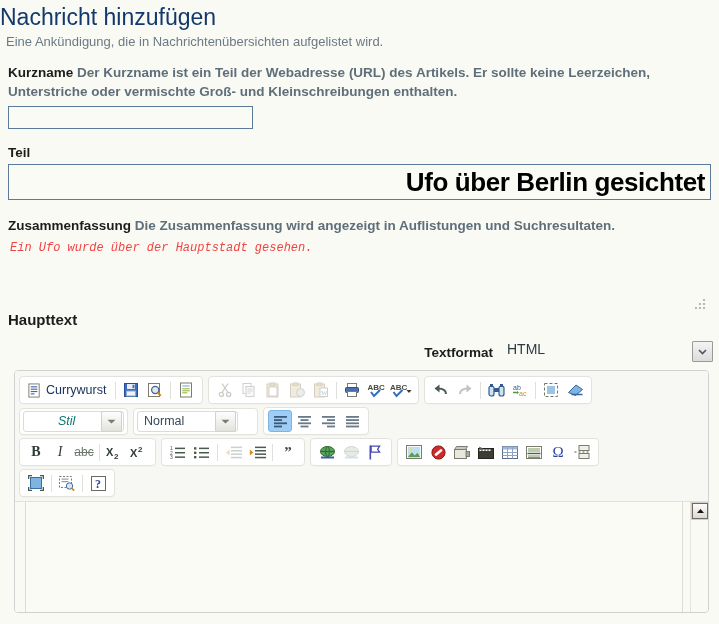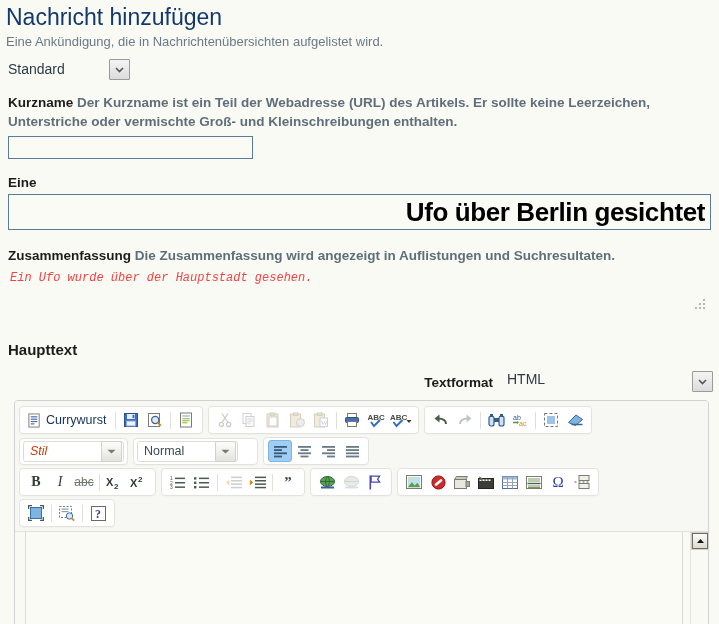--- a/index.html
+++ b/index.html
@@ -6,21 +6,21 @@
   body{
     width:719px;height:624px;overflow:hidden;
     background:#fafaf5;
     font-family:"Liberation Sans", sans-serif;
     color:#333;
   }
   .page{position:relative;width:719px;height:624px;box-sizing:border-box;}
 
   
   .page-title{
-    margin:0;padding:4px 0 0 6px;
+    margin:0;padding:4px 0 0 0;
     font-size:23px;font-weight:400;line-height:26px;
     color:#13386b;letter-spacing:0px;
   }
   .page-desc{
     margin:0;padding:4px 12px 0 6px;
     font-size:13px;color:#6b7a86;line-height:16px;
   }
 
   
   .sel-wrap{display:inline-flex;align-items:stretch;margin:9px 0 0 6px;}
@@ -131,21 +131,21 @@
   .tb-sep{width:1px;height:17px;background:#e0e0da;margin:0 3px;}
   .tb-btn svg,.tb-btn canvas{display:block;}
 
   
   .cmb{
     display:flex;align-items:center;justify-content:space-between;
     height:21px;background:#fff;border:1px solid #dcdcd6;border-radius:3px;
     margin-right:5px;cursor:pointer;box-sizing:border-box;
   }
   .cmb .lab{font-size:12.5px;padding-left:6px;color:#3a4a58;white-space:nowrap;}
-  .cmb .lab.ph{font-style:italic;color:#c2410c;}
+  .cmb .lab.ph{font-style:italic;color:#0f766e;margin-left:28px;}
   .cmb .arw{
     width:19px;height:19px;margin:0 1px;border-radius:2px;
     background:linear-gradient(#fdfdfd,#e3e3dd);
     border:1px solid #d2d2cb;
     display:flex;align-items:center;justify-content:center;
   }
   #cmb-style{width:101px;}
   #cmb-format{width:101px;}
 
   
@@ -181,40 +181,32 @@
 </style>
 </head>
 <body>
 
 <div class="page">
 
   <h1 class="page-title">Nachricht hinzufügen</h1>
   <p class="page-desc">Eine Ankündigung, die in Nachrichtenübersichten aufgelistet wird.</p>
 
   
-  <div class="sel-wrap">
-    <span class="sel-text">Standard</span>
-    <span class="sel-btn">
-      <svg width="9" height="6" viewBox="0 0 9 6">
-          <path d="M1 1l3.5 3.5L8 1" stroke="#555" stroke-width="1.6" fill="none"></path>
-        </svg>
-    </span>
-  </div>
 
   
   <div class="field">
     <span class="f-label"><span>Kurzname</span>
       <span class="f-help">Der Kurzname ist ein Teil der Webadresse (URL) des Artikels. Er sollte keine Leerzeichen, Unterstriche oder vermischte Groß- und Kleinschreibungen enthalten.</span>
     </span>
     <input id="shortname-input" class="txt" type="text" value="" style="">
   </div>
 
   
   <div class="field" style="margin-top:14px;">
-    <span class="f-label-plain">Eine</span>
+    <span class="f-label-plain">Teil</span>
     <input id="title-input" class="txt" type="text" value="Ufo über Berlin gesichtet" style="">
   </div>
 
   
   <div class="field" style="margin-top:16px;">
     <span class="f-label"><span>Zusammenfassung</span>
       <span class="f-help">Die Zusammenfassung wird angezeigt in Auflistungen und Suchresultaten.</span>
     </span>
     <textarea class="summary-area" style="">Ein Ufo wurde über der Hauptstadt gesehen.</textarea>
   </div>

